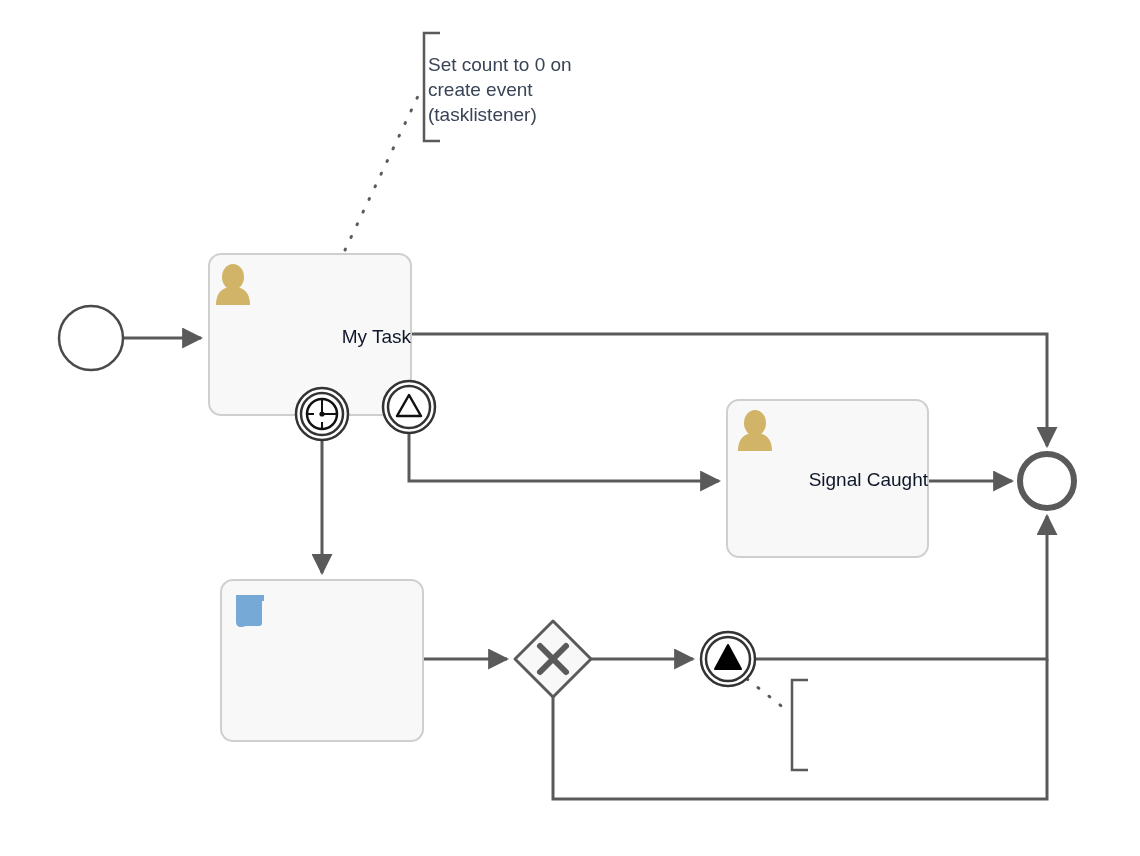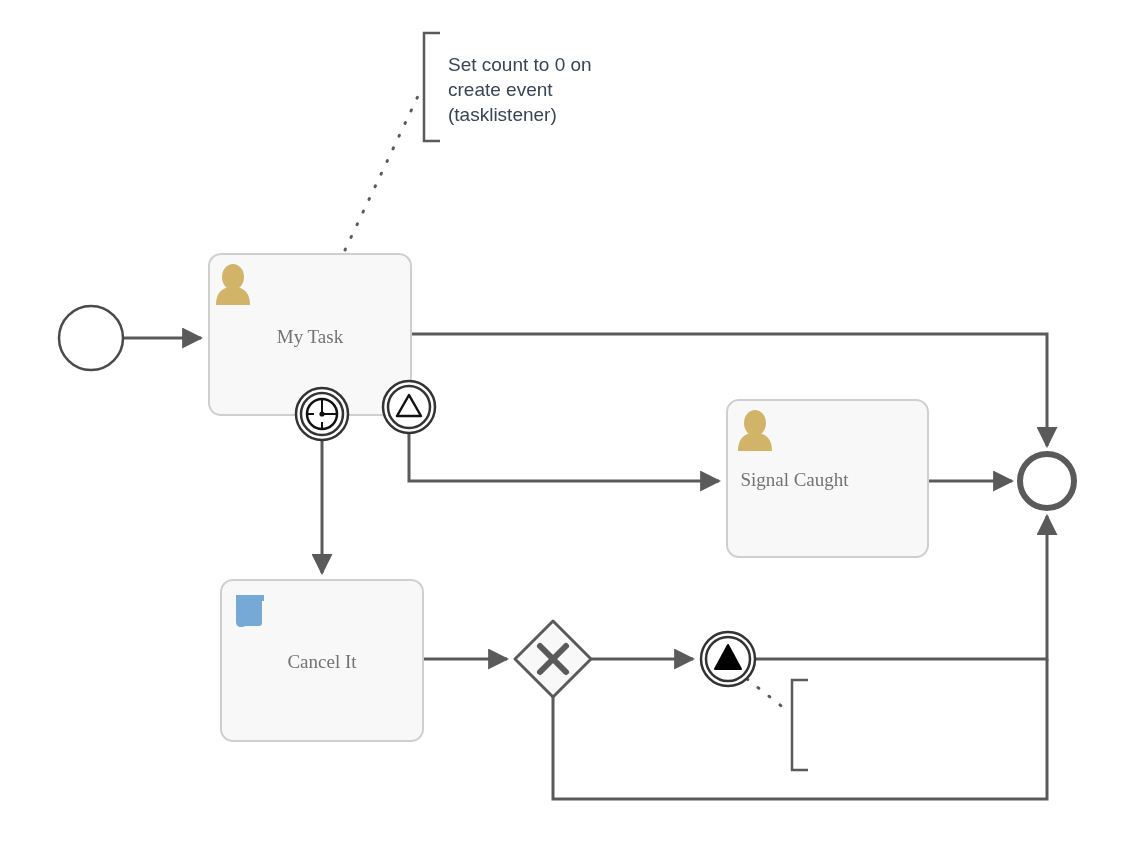--- a/index.html
+++ b/index.html
@@ -17,24 +17,24 @@
     background: #ffffff;
     overflow: hidden;
   }
   #bpmn-svg {
     position: absolute;
     top: 0;
     left: 0;
   }
   .node-label {
     position: absolute;
-    font-family: Liberation Serif, serif;
+    font-family: Liberation Sans, sans-serif;
     font-size: 19px;
-    color: #737373;
-    text-align: center;
+    color: #0f172a;
+    text-align: right;
     white-space: nowrap;
   }
   .annot-text {
     position: absolute;
     font-family: "Liberation Sans", sans-serif;
     font-size: 19px;
     line-height: 25px;
     color: #394456;
     white-space: pre-line;
   }
@@ -148,22 +148,21 @@
         <circle cx="728" cy="659" r="22" fill="#ffffff" stroke="#333333" stroke-width="2.5"></circle>
         <path d="M 728 645 L 741 669 L 715 669 Z" fill="#000000" stroke="#000000" stroke-width="2" stroke-linejoin="round"></path>
       </g>
 
       <circle cx="1047" cy="481" r="27" fill="#ffffff" stroke="#5a5a5a" stroke-width="6"></circle>
     </g>
   </svg>
 
   <div class="node-label" style="left:209px; top:326px; width:202px;">My Task</div>
 
-  <div class="node-label" style="left:694px; top:469px; width:201px;">Signal Caught</div>
+  <div class="node-label" style="left:727px; top:469px; width:201px;">Signal Caught</div>
 
-  <div class="node-label" style="left:221px; top:651px; width:202px;">Cancel It</div>
 
-  <div class="annot-text" style="left:428px; top:52px; width:230px;margin-left:20px;">Set count to 0 on
+  <div class="annot-text" style="left:428px; top:52px; width:230px;">Set count to 0 on
 create event
 (tasklistener)</div>
 
 
 </div>
 
 </body></html>

